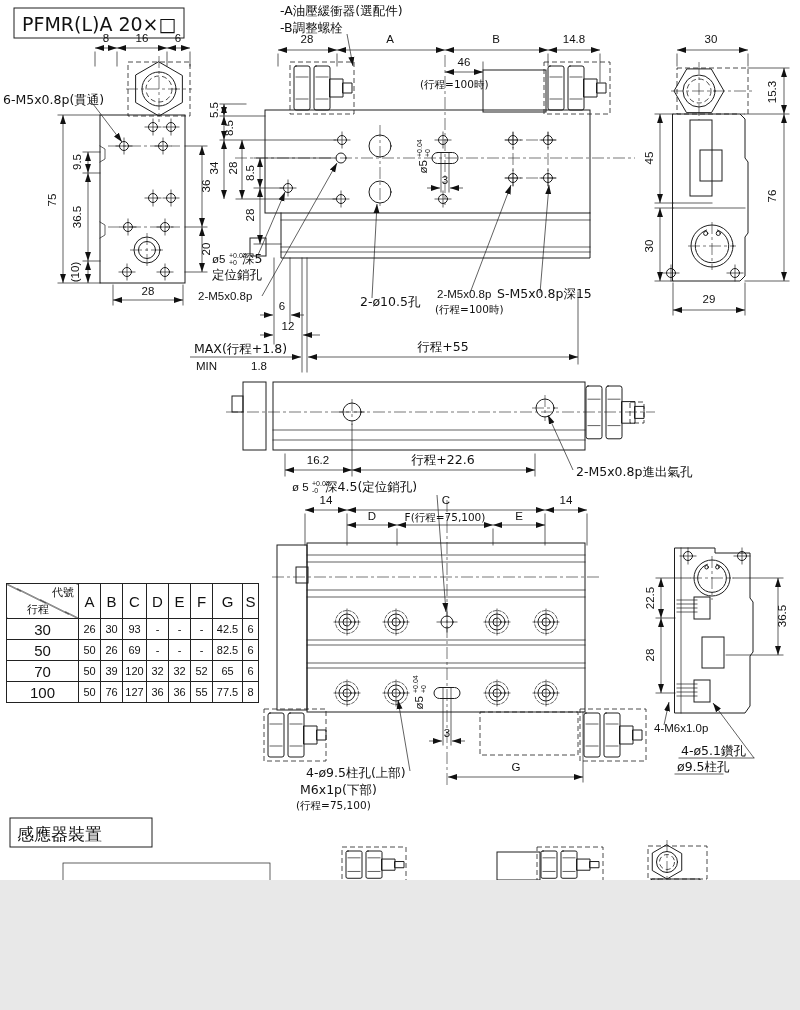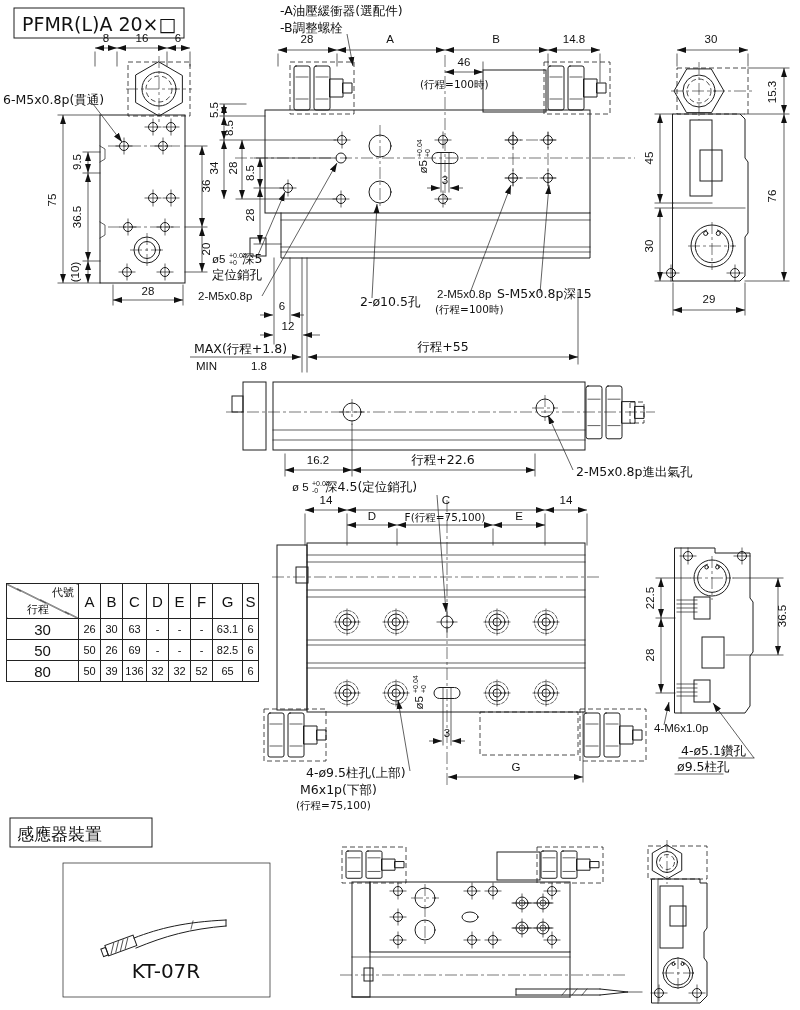--- a/index.html
+++ b/index.html
@@ -1,16 +1,16 @@
 <!DOCTYPE html>
 <html><head>
 <meta charset="utf-8">
 <style>
   html,body{margin:0;padding:0;background:#e8e8e8}
-  .stage{position:relative;width:800px;height:1010px;background:#fff;overflow:hidden;
+  .stage{position:relative;width:800px;height:880px;background:#fff;overflow:hidden;
          font-family:"Liberation Sans",sans-serif}
   svg{position:absolute;left:0;top:0}
   
   .s{fill:none;stroke:#1e1e1e;stroke-width:1;stroke-linecap:square}
   .t05{fill:none;stroke:#1e1e1e;stroke-width:.7;stroke-linecap:square}
   .dsh{fill:none;stroke:#1e1e1e;stroke-width:.8;stroke-dasharray:5 3}
   .ctr{fill:none;stroke:#1e1e1e;stroke-width:.6;stroke-dasharray:12 3 3 3}
   .dim{fill:none;stroke:#1e1e1e;stroke-width:.7}
   text{fill:#111}
   .td{font:11.5px "Liberation Sans",sans-serif}
@@ -562,45 +562,56 @@
     <th class="hl">D</th>
     <th class="hl">E</th>
     <th class="hl">F</th>
     <th class="hl">G</th>
     <th class="hl">S</th>
   </tr>
   <tr>
     <td class="sv">30</td>
     <td>26</td>
           <td>30</td>
-    <td>63</td>
+    <td>93</td>
           <td>-</td>
     <td>-</td>
           <td>-</td>
-    <td>63.1</td>
+    <td>42.5</td>
           <td>6</td>
   </tr>
   <tr>
     <td class="sv">50</td>
     <td>50</td>
           <td>26</td>
     <td>69</td>
           <td>-</td>
     <td>-</td>
           <td>-</td>
     <td>82.5</td>
           <td>6</td>
   </tr>
   <tr>
-    <td class="sv">80</td>
+    <td class="sv">70</td>
     <td>50</td>
           <td>39</td>
-    <td>136</td>
+    <td>120</td>
           <td>32</td>
     <td>32</td>
           <td>52</td>
     <td>65</td>
           <td>6</td>
   </tr>
+  <tr>
+    <td class="sv">100</td>
+    <td>50</td>
+          <td>76</td>
+    <td>127</td>
+          <td>36</td>
+    <td>36</td>
+          <td>55</td>
+    <td>77.5</td>
+          <td>8</td>
+  </tr>
 </tbody>
     </table>
 
 </div>
 
 </body></html>

